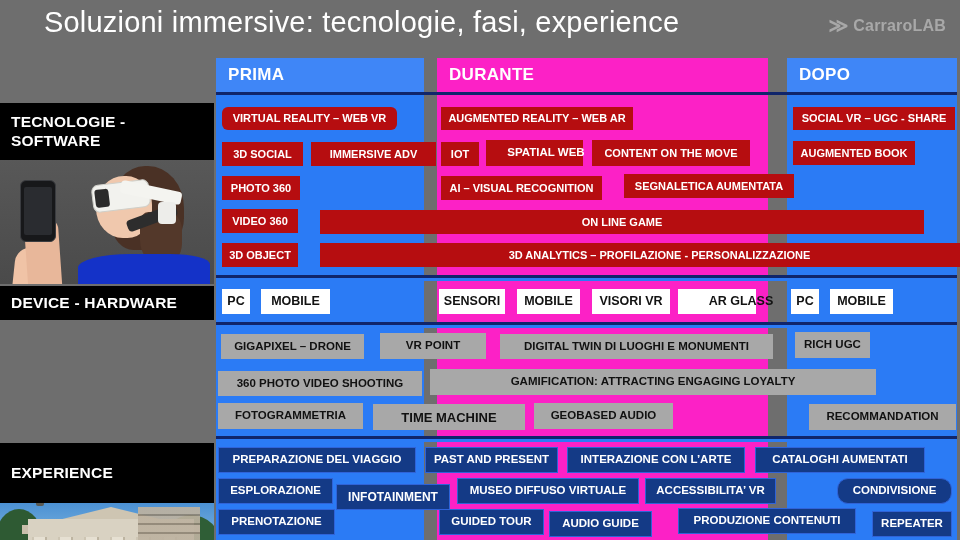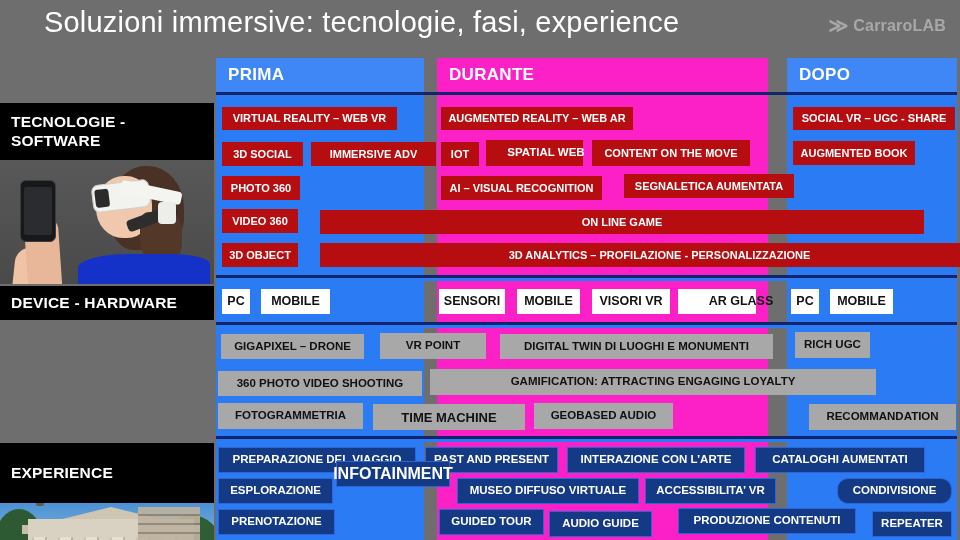--- a/index.html
+++ b/index.html
@@ -232,21 +232,21 @@
     <div class="col" style="left:162px;"></div>
     <div class="scaffold"></div>
 
   </div>
 
   <div class="side" style="top:443px;height:60px;">
     <span class="lbl">EXPERIENCE</span>
   </div>
 
   <div id="tag-layer-tecnologie">
-      <div class="tag red" style="left: 222px; top: 107px; width: 175px; height: 23px; font-size: 11px;">VIRTUAL  REALITY  –  WEB VR</div>
+      <div class="tag red" style="left: 222px; top: 107px; width: 175px; height: 23px; font-size: 11px; border-radius: 6px;">VIRTUAL  REALITY  –  WEB VR</div>
       <div class="tag red" style="left: 222px; top: 142px; width: 81px; height: 24px; font-size: 11px;">3D SOCIAL</div>
       <div class="tag red" style="left: 311px; top: 142px; width: 125px; height: 24px; font-size: 11px;">IMMERSIVE  ADV</div>
       <div class="tag red" style="left: 222px; top: 176px; width: 78px; height: 24px; font-size: 11px;">PHOTO 360</div>
       <div class="tag red" style="left: 222px; top: 209px; width: 76px; height: 24px; font-size: 11px;">VIDEO 360</div>
       <div class="tag red" style="left: 222px; top: 243px; width: 76px; height: 24px; font-size: 11px;">3D OBJECT</div>
       <div class="tag red" style="left: 441px; top: 107px; width: 192px; height: 23px; font-size: 11px;">AUGMENTED  REALITY  –  WEB AR</div>
       <div class="tag red" style="left: 441px; top: 142px; width: 38px; height: 24px; font-size: 11px;">IOT</div>
       <div class="tag red" style="left: 486px; top: 140px; width: 97px; height: 26px; font-size: 11.5px; padding-left: 23px;">SPATIAL WEB</div>
       <div class="tag red" style="left: 592px; top: 140px; width: 158px; height: 26px; font-size: 11px;">CONTENT ON THE  MOVE</div>
       <div class="tag red" style="left: 441px; top: 176px; width: 161px; height: 24px; font-size: 11px;">AI – VISUAL RECOGNITION</div>
@@ -277,21 +277,21 @@
       <div class="tag gray" style="left: 373px; top: 404px; width: 152px; height: 26px; font-size: 13px;">TIME MACHINE</div>
       <div class="tag gray" style="left: 534px; top: 403px; width: 139px; height: 26px; font-size: 11.5px;">GEOBASED AUDIO</div>
       <div class="tag gray" style="left: 809px; top: 404px; width: 147px; height: 26px; font-size: 11.5px;">RECOMMANDATION</div>
     </div>
   <div id="tag-layer-experience">
       <div class="tag navy" style="left: 218px; top: 447px; width: 198px; height: 26px; font-size: 11.5px;">PREPARAZIONE DEL VIAGGIO</div>
       <div class="tag navy" style="left: 425px; top: 447px; width: 133px; height: 26px; font-size: 11.5px;">PAST AND PRESENT</div>
       <div class="tag navy" style="left: 567px; top: 447px; width: 178px; height: 26px; font-size: 11.5px;">INTERAZIONE CON L’ARTE</div>
       <div class="tag navy" style="left: 755px; top: 447px; width: 170px; height: 26px; font-size: 11.5px;">CATALOGHI AUMENTATI</div>
       <div class="tag navy" style="left: 218px; top: 478px; width: 115px; height: 26px; font-size: 11.5px;">ESPLORAZIONE</div>
-      <div class="tag navy" style="left: 336px; top: 461px; width: 114px; height: 26px; font-size: 16px;">INFOTAINMENT</div>
+      <div class="tag navy" style="left: 336px; top: 484px; width: 114px; height: 26px; font-size: 12px;">INFOTAINMENT</div>
       <div class="tag navy" style="left: 457px; top: 478px; width: 182px; height: 26px; font-size: 11.5px;">MUSEO DIFFUSO VIRTUALE</div>
       <div class="tag navy" style="left: 645px; top: 478px; width: 131px; height: 26px; font-size: 11.5px;">ACCESSIBILITA’ VR</div>
       <div class="tag navy" style="left: 837px; top: 478px; width: 115px; height: 26px; font-size: 11.5px; border-radius: 11px;">CONDIVISIONE</div>
       <div class="tag navy" style="left: 218px; top: 509px; width: 117px; height: 26px; font-size: 11.5px;">PRENOTAZIONE</div>
       <div class="tag navy" style="left: 337px; top: 509px; width: 83px; height: 26px; font-size: 11.5px; margin-top: 44px;">ITINERARI</div>
       <div class="tag navy" style="left: 439px; top: 509px; width: 105px; height: 26px; font-size: 11.5px;">GUIDED TOUR</div>
       <div class="tag navy" style="left: 549px; top: 511px; width: 103px; height: 26px; font-size: 11.5px;">AUDIO GUIDE</div>
       <div class="tag navy" style="left: 678px; top: 508px; width: 178px; height: 26px; font-size: 11.5px;">PRODUZIONE CONTENUTI</div>
       <div class="tag navy" style="left: 872px; top: 511px; width: 80px; height: 26px; font-size: 11.5px;">REPEATER</div>
     </div>

